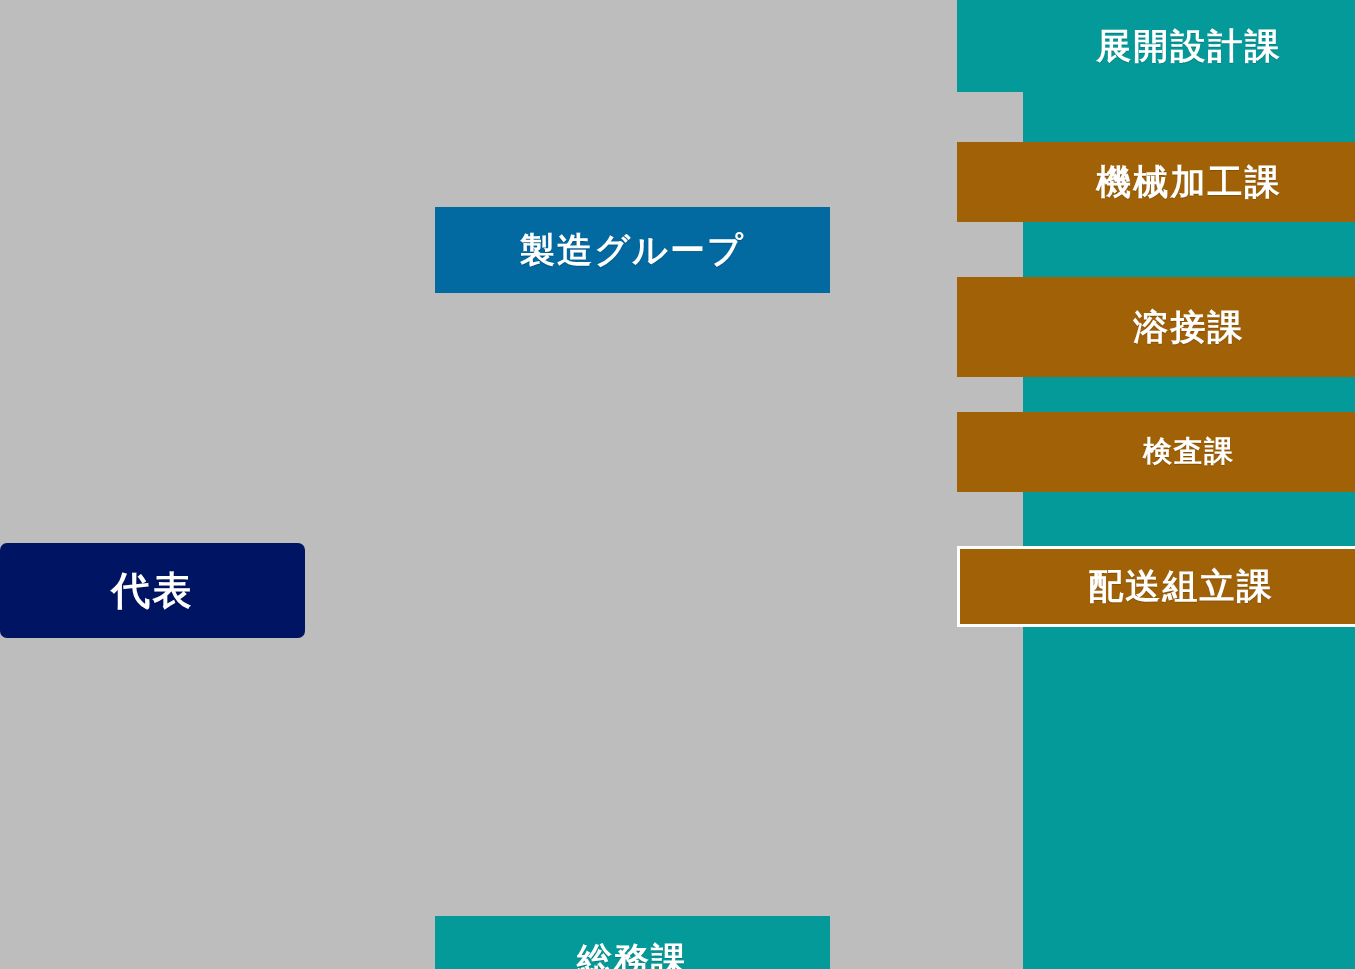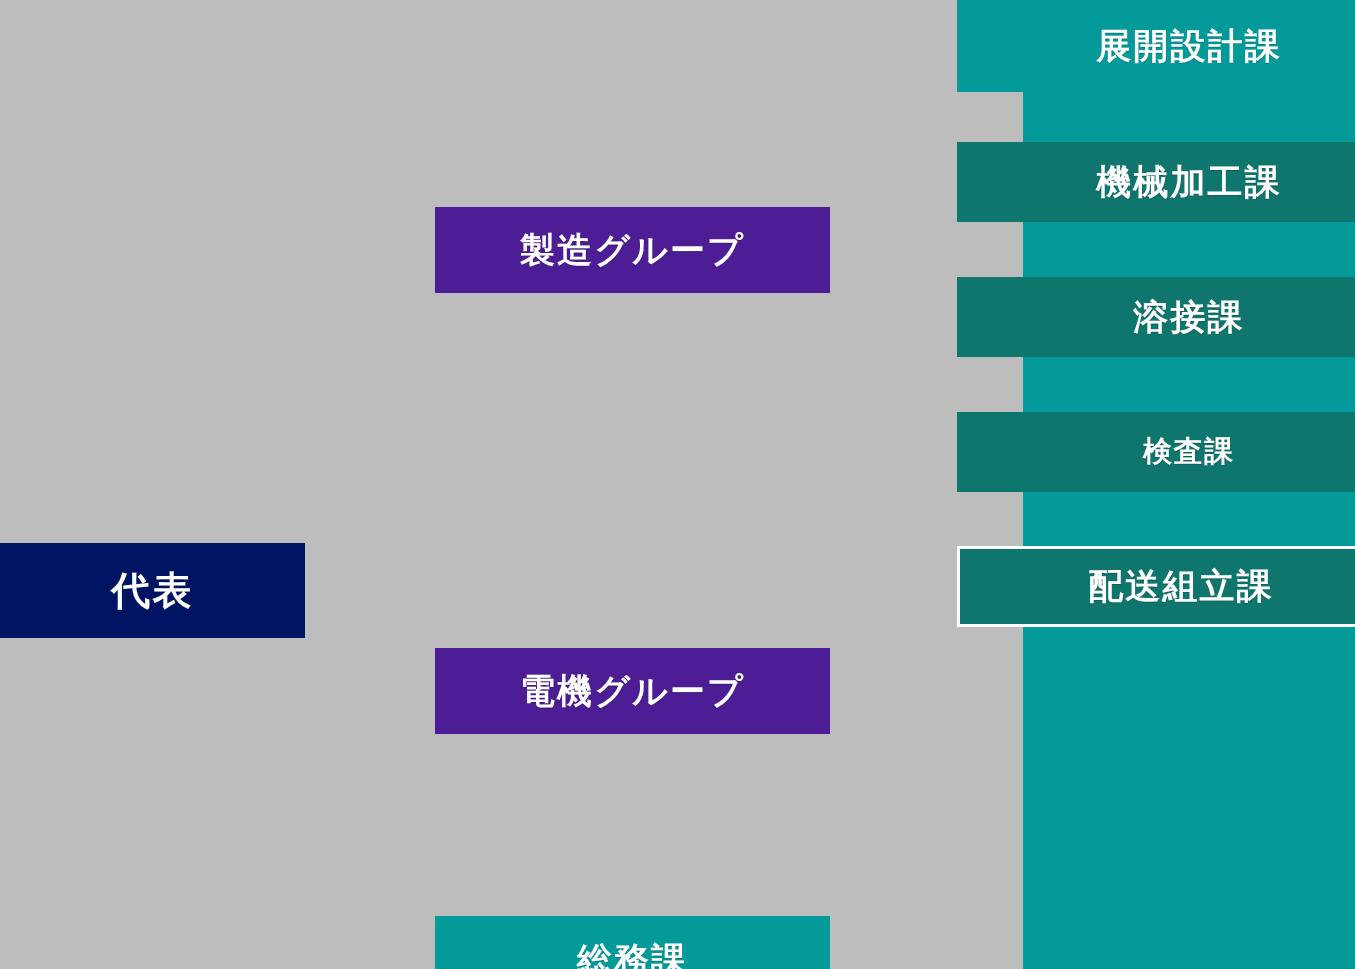--- a/index.html
+++ b/index.html
@@ -31,29 +31,30 @@
     color: #ffffff;
     font-weight: bold;
     letter-spacing: 0.06em;
     white-space: nowrap;
     text-shadow: 0 1px 1px rgba(0,0,0,0.18);
     text-align: center;
   }
 
   
   .navy      { background: #001464; }
-  .indigo    { background: #4c1d95; }
+  .indigo    { background: #0369a1; }
   .teal      { background: #059a9a; }
-  .lightblue { background: #0f766e; }
+  .lightblue { background: #a16207; }
 
   
   .n-representative {
     left: 0px;  top: 543px;
     width: 305px; height: 95px;
     font-size: 39px;
+    border-radius: 7px;
   }
   .n-manufacturing {
     left: 435px; top: 207px;
     width: 395px; height: 86px;
     font-size: 35px;
   }
   .n-electrical {
     left: 435px; top: 648px;
     width: 395px; height: 86px;
     font-size: 35px;
@@ -88,21 +89,21 @@
     padding-left: 66px;
   }
   .n-machining {
     left: 957px; top: 142px;
     width: 398px; height: 80px;
     font-size: 35px;
     padding-left: 66px;
   }
   .n-welding {
     left: 957px; top: 277px;
-    width: 398px; height: 80px;
+    width: 398px; height: 100px;
     font-size: 35px;
     padding-left: 66px;
   }
   .n-inspection {
     left: 957px; top: 412px;
     width: 398px; height: 80px;
     font-size: 29px;
     padding-left: 66px;
   }
   .n-delivery {
@@ -122,23 +123,20 @@
   <div class="panel-right"></div>
 
   <div class="node navy n-representative">
     <span>代表</span>
   </div>
 
   <div class="node indigo n-manufacturing">
     <span>製造グループ</span>
   </div>
 
-  <div class="node indigo n-electrical">
-    <span>電機グループ</span>
-  </div>
 
   <div class="node teal n-general-affairs">
     <span>総務課</span>
   </div>
 
   <div class="connector-stub"></div>
 
   <div class="node teal n-design">
     <span>展開設計課</span>
   </div>

